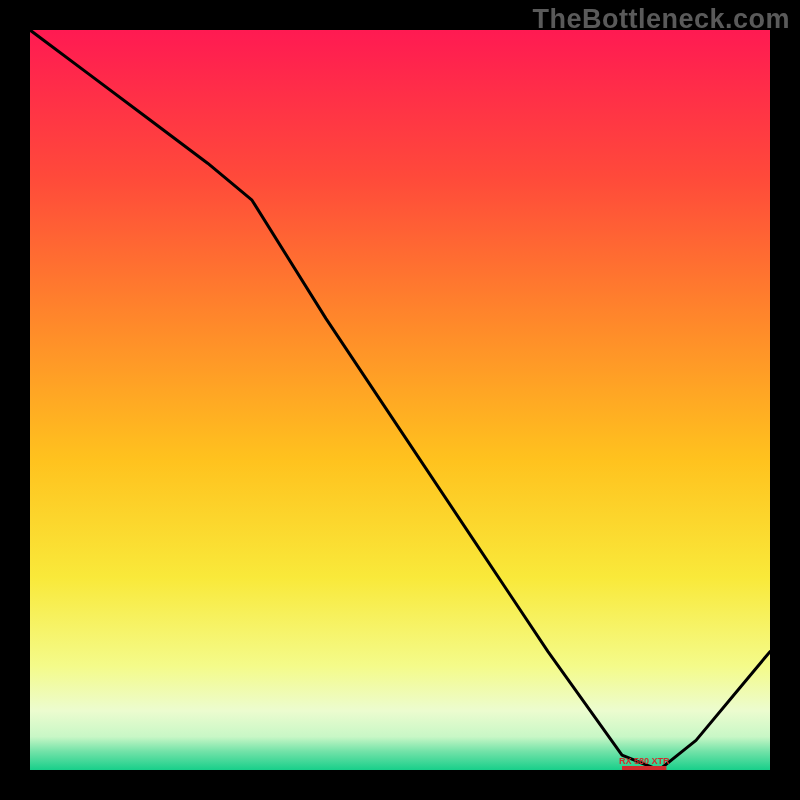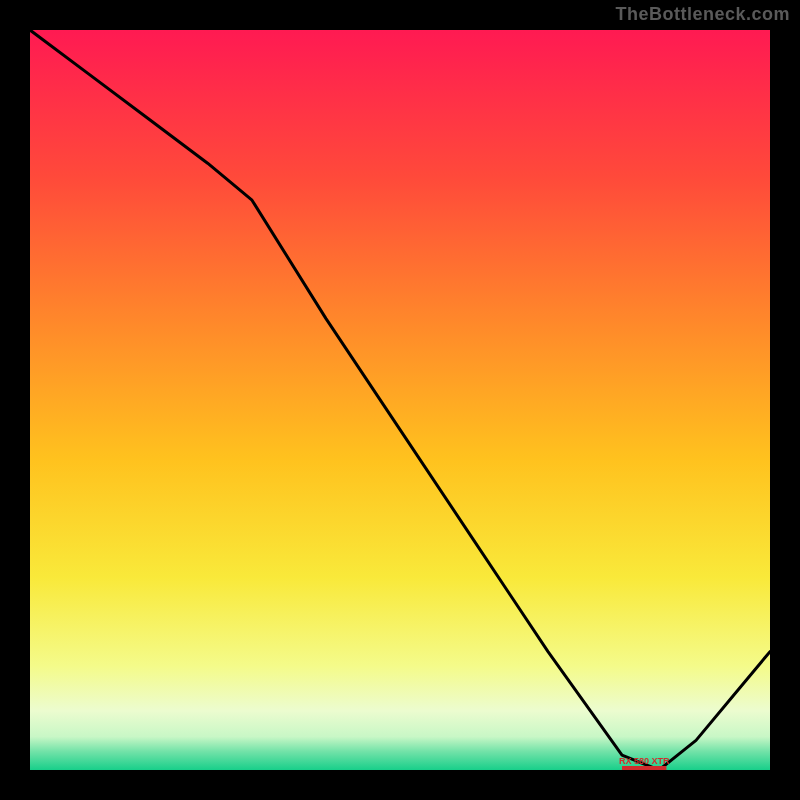--- a/index.html
+++ b/index.html
@@ -15,21 +15,21 @@
     position: relative;
     width: 800px;
     height: 800px;
     background: #000;
   }
   .watermark {
     position: absolute;
     top: 4px;
     right: 10px;
     color: #5a5a5a;
-    font-size: 18px;
+    font-size: 27px;
     font-weight: 600;
     letter-spacing: 0.5px;
     user-select: none;
   }
   .plot-area {
     position: absolute;
     left: 30px;
     top: 30px;
     width: 740px;
     height: 740px;

